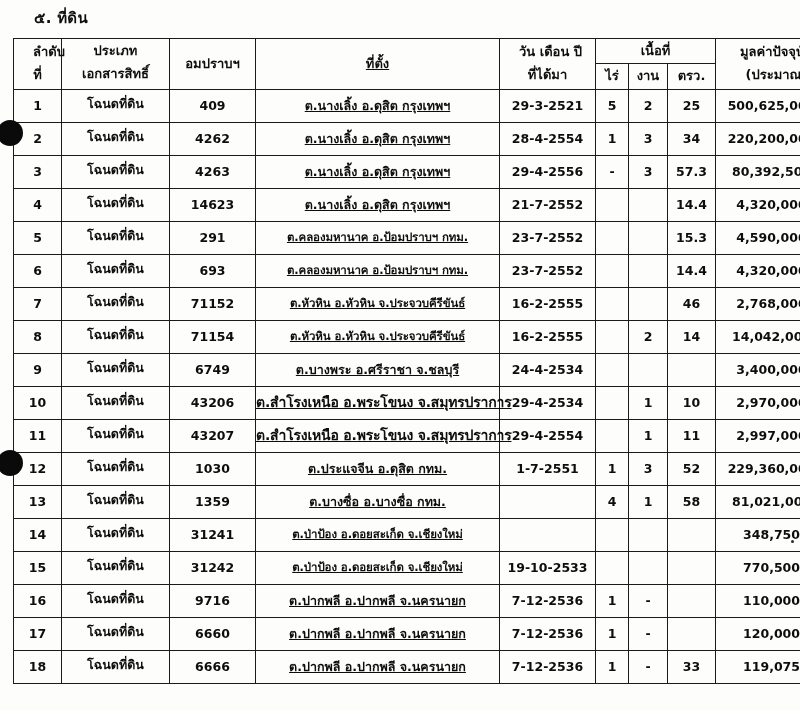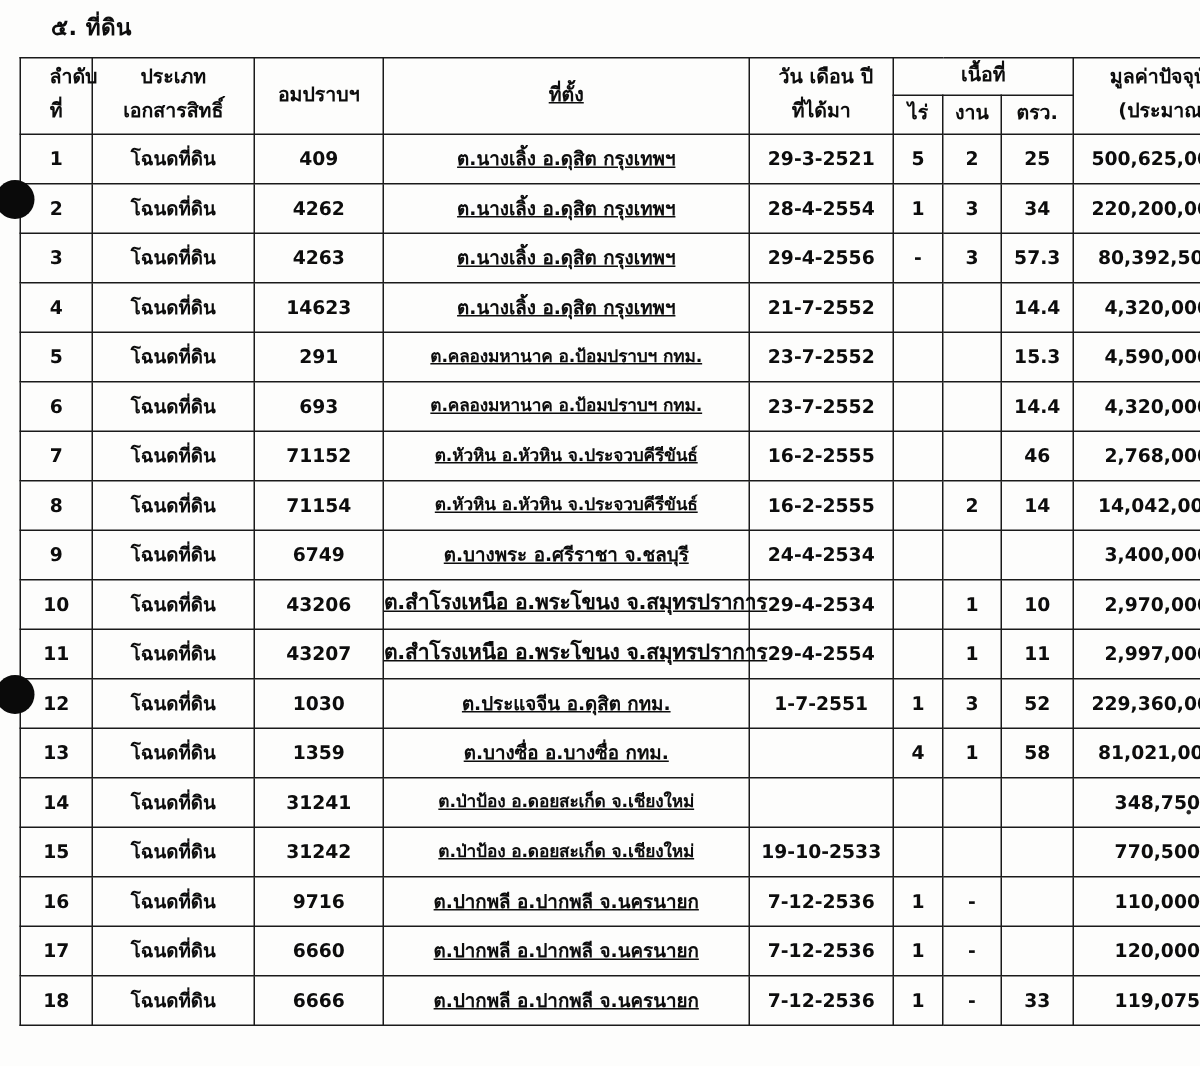--- a/index.html
+++ b/index.html
@@ -72,21 +72,21 @@
     white-space: nowrap;
   }
   thead .hdr-line + .hdr-line {
     margin-top: 7px;
   }
 
   tbody tr { height: 32px; }
   tbody td { height: 32px; }
 
   .c-no      { width: 48px;  font-size: 13px; text-align: center; }
-  .c-type    { width: 108px; font-size: 13.5px; }
+  .c-type    { width: 108px; font-size: 13.5px; font-family: Liberation Mono, monospace; }
   .c-number  { width: 86px;  font-size: 13.5px; }
   .c-loc     { width: 244px; font-size: 13.5px; text-decoration: underline; }
   .c-date    { width: 96px;  font-size: 13px; margin-left: 18px; }
   .c-rai     { width: 33px;  font-size: 13px; }
   .c-ngan    { width: 39px;  font-size: 13px; }
   .c-wa      { width: 48px;  font-size: 13px; }
   .c-value   { width: 122px; font-size: 13px; text-align: right; padding-right: 9px; }
 
   
   td.c-loc { white-space: nowrap; }

